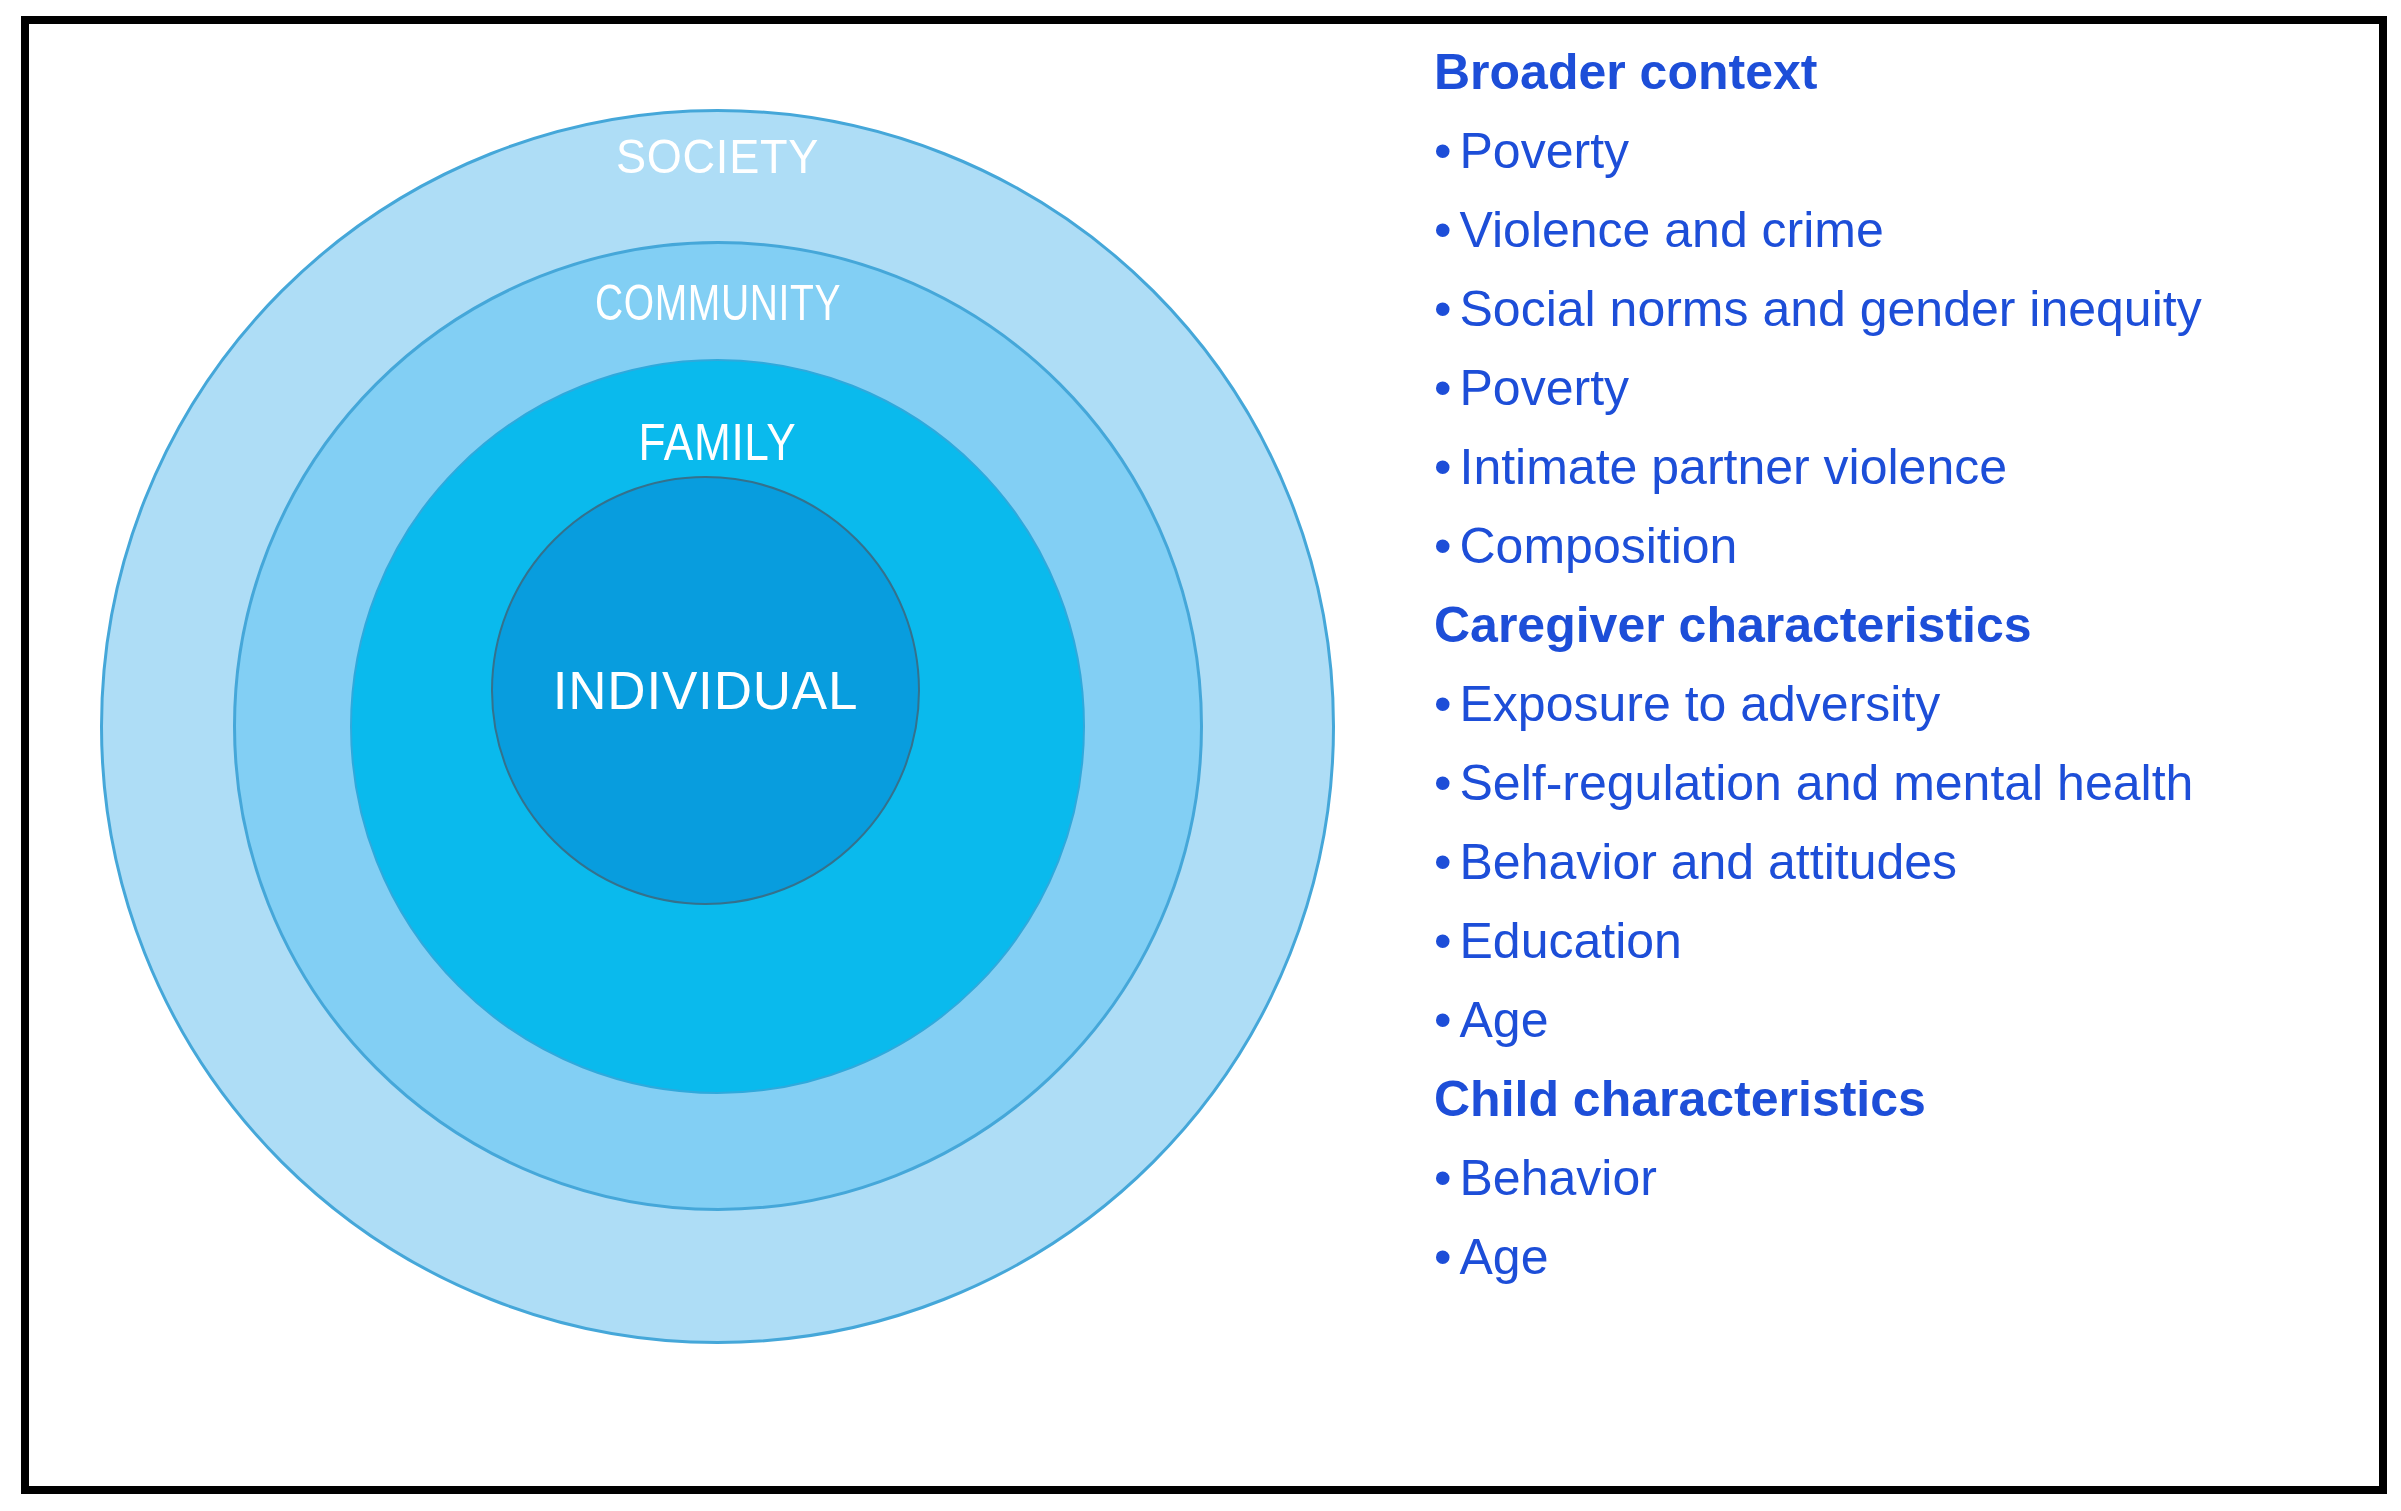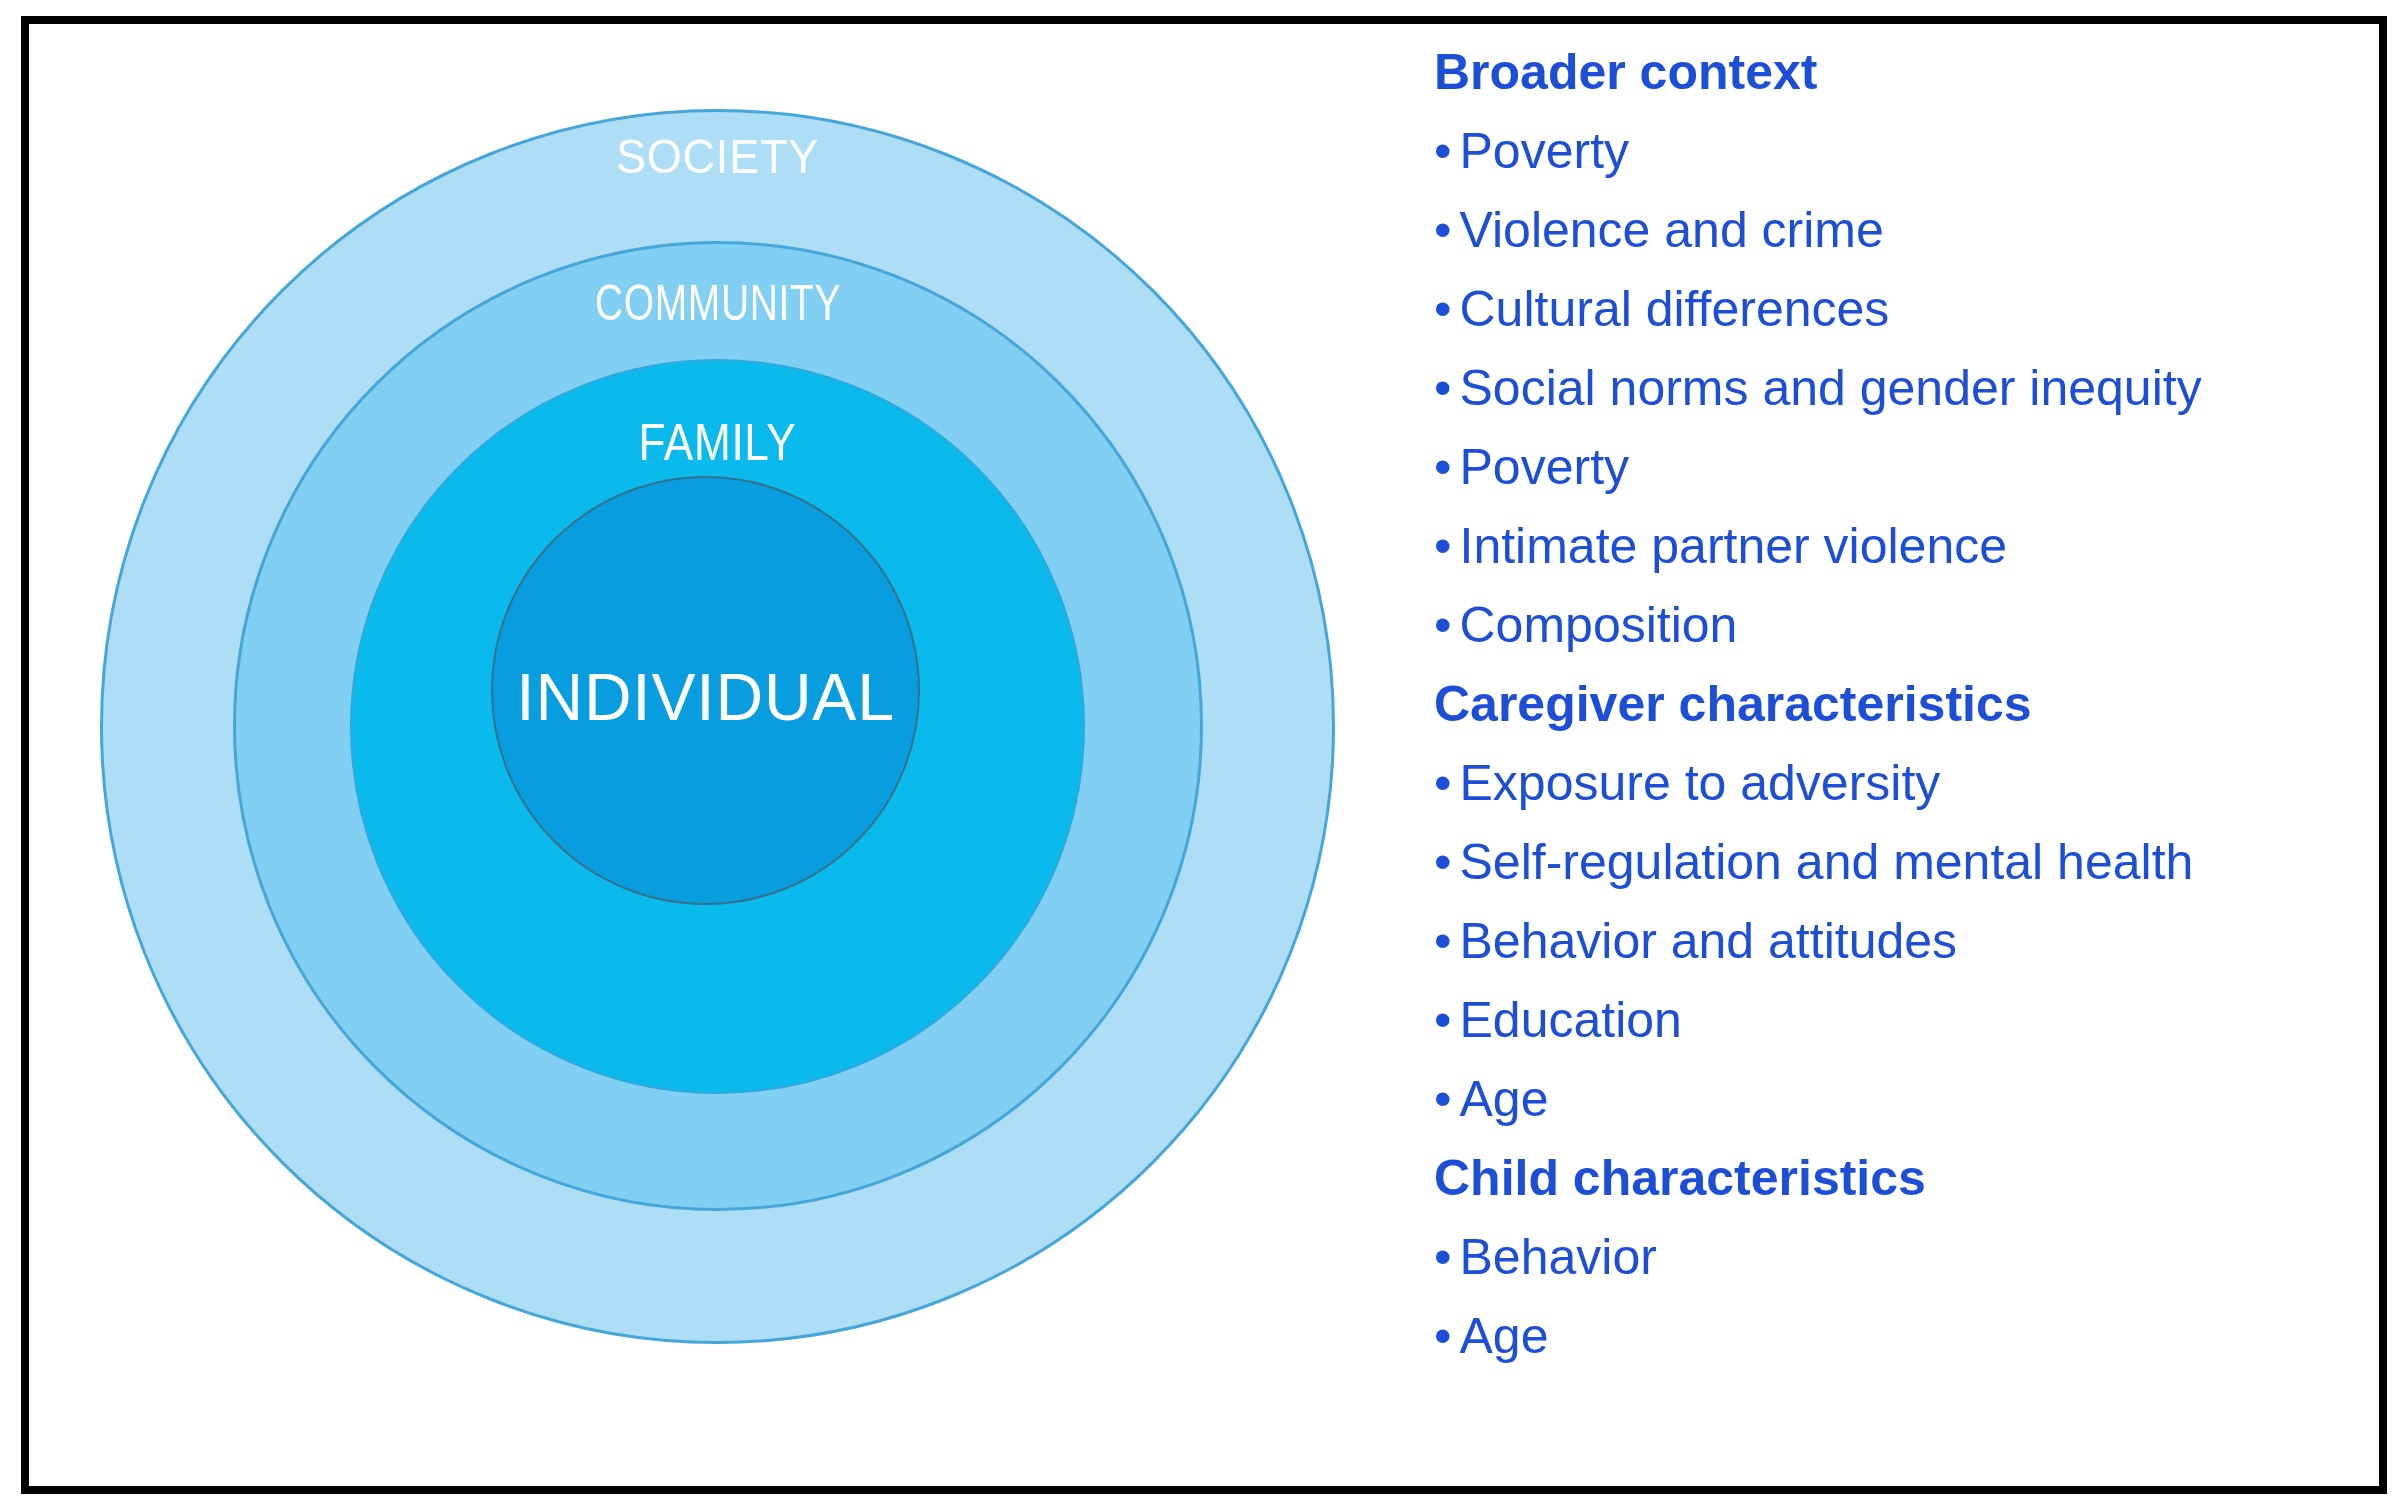--- a/index.html
+++ b/index.html
@@ -17,21 +17,21 @@
   .ring-family     { left:350px; top:359px; width:735px;  height:735px;  border:2.4px solid; }
   .ring-individual { left:491px; top:476px; width:429px;  height:429px;  border:2.4px solid; }
 
   .ring-label {
     position:absolute; color:#ffffff; text-align:center; line-height:1;
     letter-spacing:0.8px; white-space:nowrap;
   }
   .lbl-society    { left:100px; top:132px; width:1235px; font-size:49px; transform:scaleX(0.92); }
   .lbl-community  { left:233px; top:278px; width:970px; font-size:50px; transform:scaleX(0.78); }
   .lbl-family     { left:350px; top:416px; width:735px;  font-size:52px; transform:scaleX(0.85); }
-  .lbl-individual { left:491px; top:664px; width:429px;  font-size:66px; transform:scaleX(1.0); }
+  .lbl-individual { left:491px; top:664px; width:429px;  font-size:53px; transform:scaleX(1.0); }
 
   .legend {
     position:absolute; left:1434px; top:33px; width:938px;
     font-size:50px; line-height:79px; color:#1d4ed8;
   }
   .legend-heading { font-weight:bold; white-space:nowrap; }
   .legend-item { white-space:nowrap; }
   .legend-item .bullet { display:inline-block; margin-right:8px; }
 </style>
 </head>
@@ -47,21 +47,20 @@
 
   <div class="ring-label lbl-society" style="color: rgb(255, 255, 255);">SOCIETY</div>
   <div class="ring-label lbl-community" style="color: rgb(255, 255, 255);">COMMUNITY</div>
   <div class="ring-label lbl-family" style="color: rgb(255, 255, 255);">FAMILY</div>
   <div class="ring-label lbl-individual" style="color: rgb(255, 255, 255);">INDIVIDUAL</div>
 
   <div class="legend">
       <div class="legend-heading">Broader context</div>
       <div class="legend-item"><span class="bullet">•</span><span>Poverty</span></div>
       <div class="legend-item"><span class="bullet">•</span><span>Violence and crime</span></div>
-      <div class="legend-item"><span class="bullet">•</span><span>Cultural differences</span></div>
       <div class="legend-item"><span class="bullet">•</span><span>Social norms and gender inequity</span></div>
       <div class="legend-item"><span class="bullet">•</span><span>Poverty</span></div>
       <div class="legend-item"><span class="bullet">•</span><span>Intimate partner violence</span></div>
       <div class="legend-item"><span class="bullet">•</span><span>Composition</span></div>
       <div class="legend-heading">Caregiver characteristics</div>
       <div class="legend-item"><span class="bullet">•</span><span>Exposure to adversity</span></div>
       <div class="legend-item"><span class="bullet">•</span><span>Self-regulation and mental health</span></div>
       <div class="legend-item"><span class="bullet">•</span><span>Behavior and attitudes</span></div>
       <div class="legend-item"><span class="bullet">•</span><span>Education</span></div>
       <div class="legend-item"><span class="bullet">•</span><span>Age</span></div>

